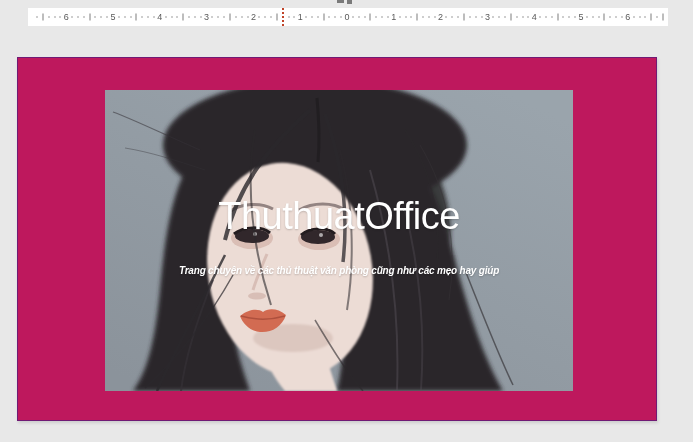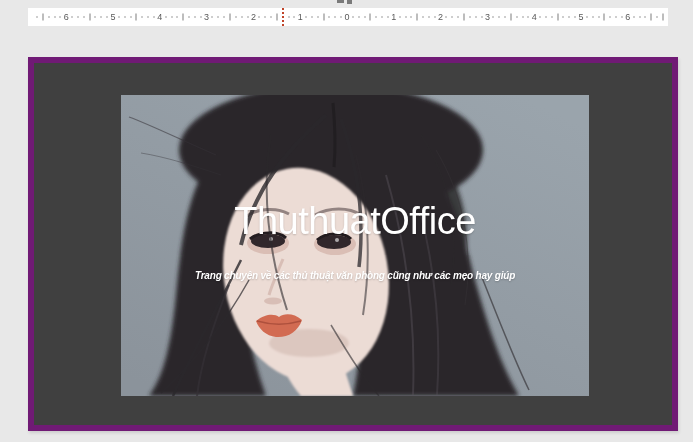--- a/index.html
+++ b/index.html
@@ -30,22 +30,22 @@
     position:absolute;top:50%;transform:translate(-50%,-50%);
     width:1px;height:2px;background:#9d9d9d;
   }
   .ruler-guide{
     position:absolute;left:282px;top:8px;width:2px;height:18px;
     background:repeating-linear-gradient(to bottom,#c0442a 0 2px,transparent 2px 4px);
   }
   
   .doc-canvas{position:absolute;left:0;top:26px;width:693px;height:416px;background:#e8e8e8;}
   .page{
-    position:absolute;left:28px;top:31px;width:638px;height:362px;
-    background:#404040;border:6px solid #701a75;
+    position:absolute;left:17px;top:31px;width:638px;height:362px;
+    background:#be185d;border:1px solid #701a75;
     box-shadow:1px 2px 3px rgba(0,0,0,0.12);
   }
   
   .hero{
     position:absolute;left:87px;top:32px;width:468px;height:301px;margin:0;
     overflow:hidden;
   }
   .hero svg{display:block;width:100%;height:100%;}
   .hero-text{
     position:absolute;left:0;top:0;width:100%;height:100%;

